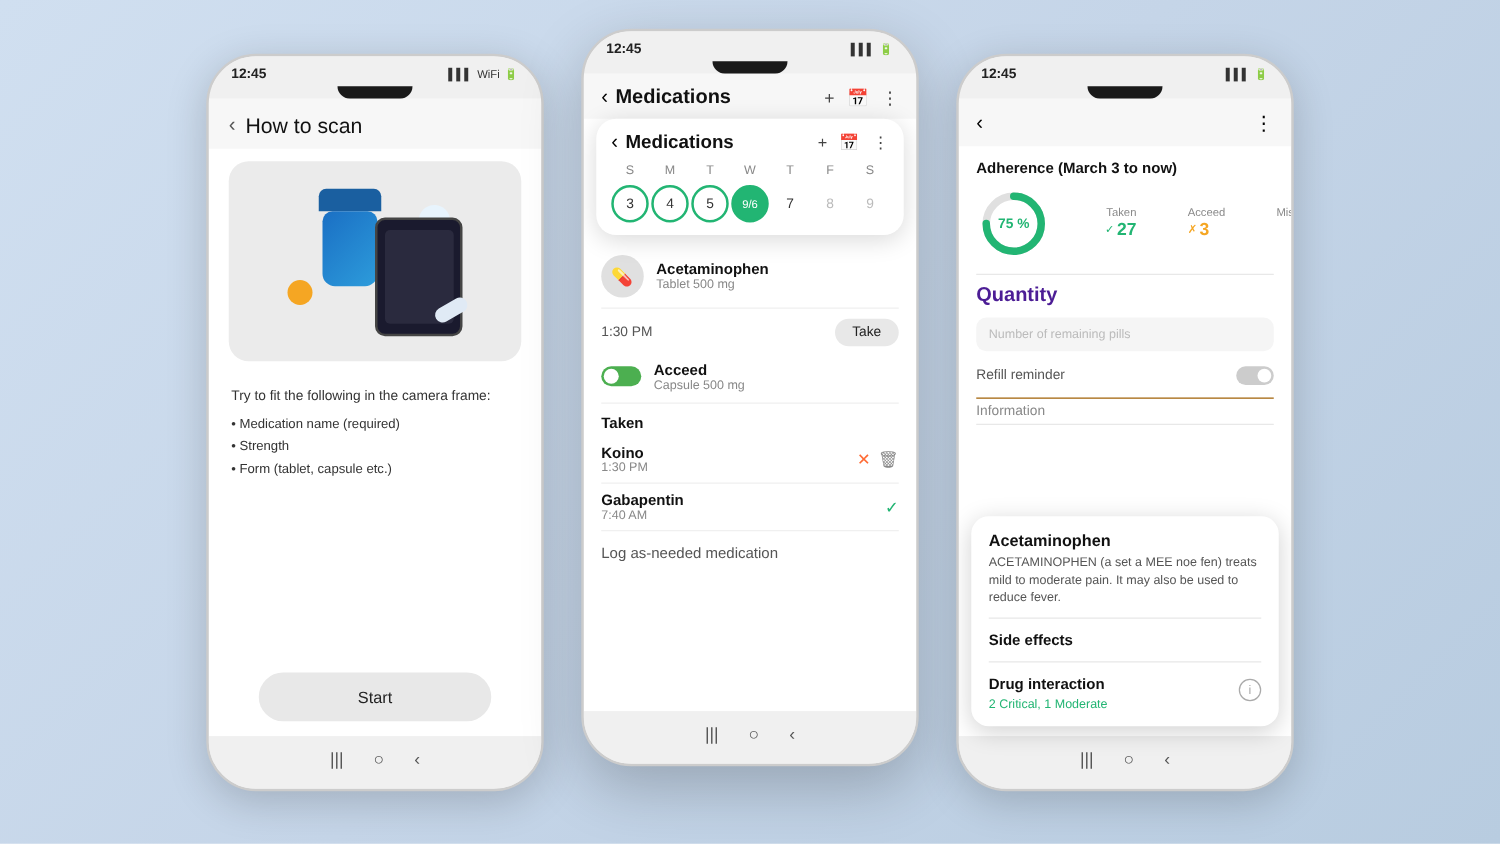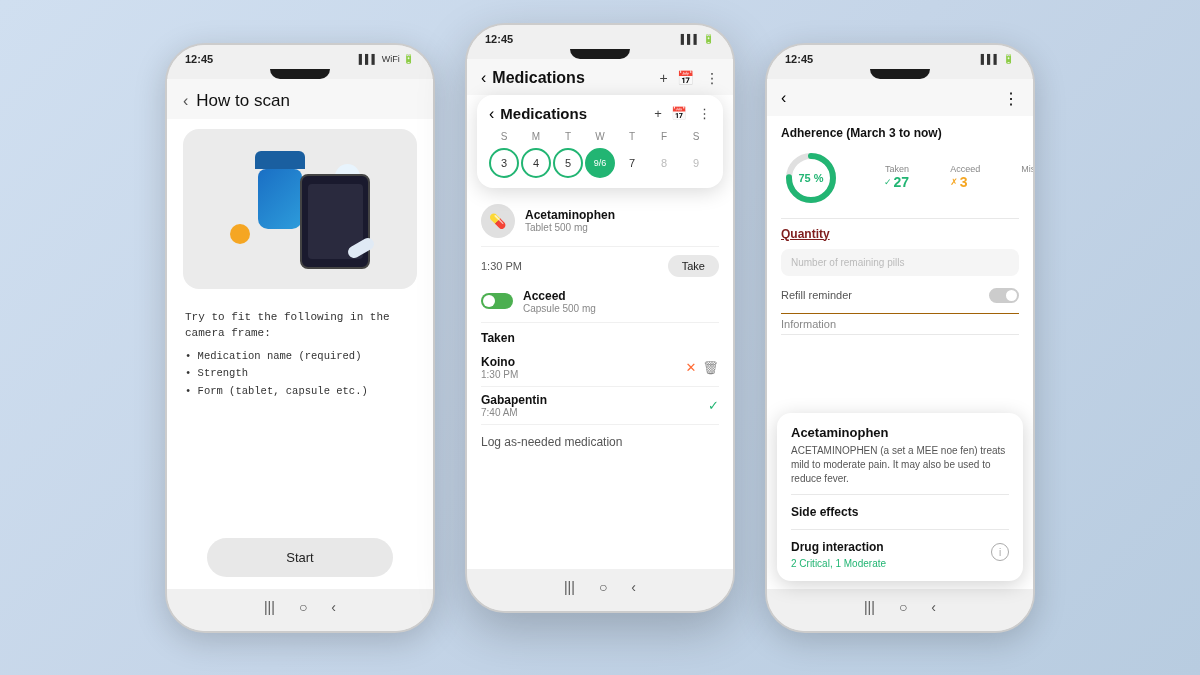--- a/index.html
+++ b/index.html
@@ -186,21 +186,20 @@
       border-radius: 10px;
       position: absolute;
       bottom: 20px;
       right: 5px;
       transform: rotate(-30deg);
     }
 
     .p1-instructions {
       padding: 10px 18px;
       flex: 1;
-      font-family: Liberation Mono, monospace;
     }
 
     .p1-instructions p {
       font-size: 11px;
       color: #333;
       margin-bottom: 6px;
       line-height: 1.5;
     }
 
     .p1-instructions ul {
@@ -558,25 +557,24 @@
 
     .divider {
       height: 1px;
       background: #e8e8e8;
       margin: 8px 0;
     }
 
     .quantity-section {}
 
     .quantity-title {
-      font-size: 12px;
+      font-size: 16px;
       font-weight: 700;
-      color: #7f1d1d;
+      color: #4c1d95;
       margin-bottom: 8px;
-      text-decoration: underline;
     }
 
     .quantity-input {
       background: #f5f5f5;
       border-radius: 8px;
       padding: 8px 10px;
       font-size: 10px;
       color: #bbb;
       margin-bottom: 6px;
     }

